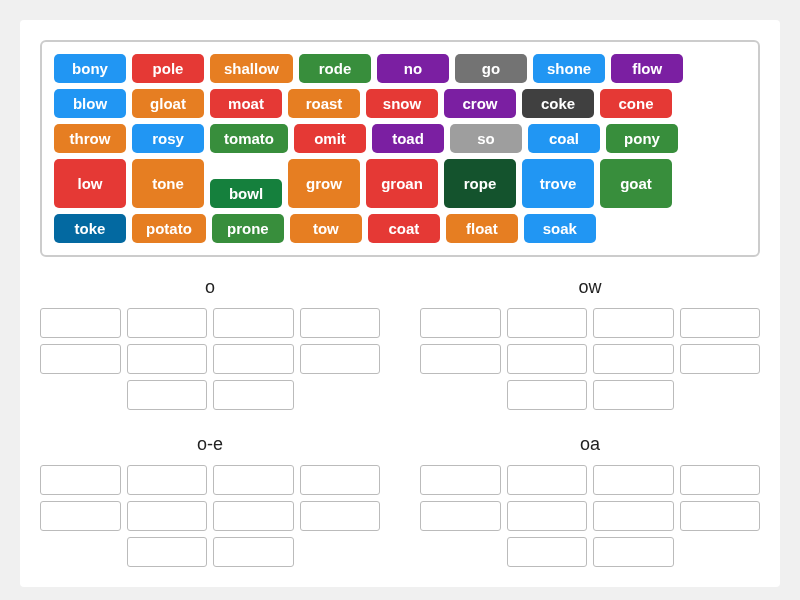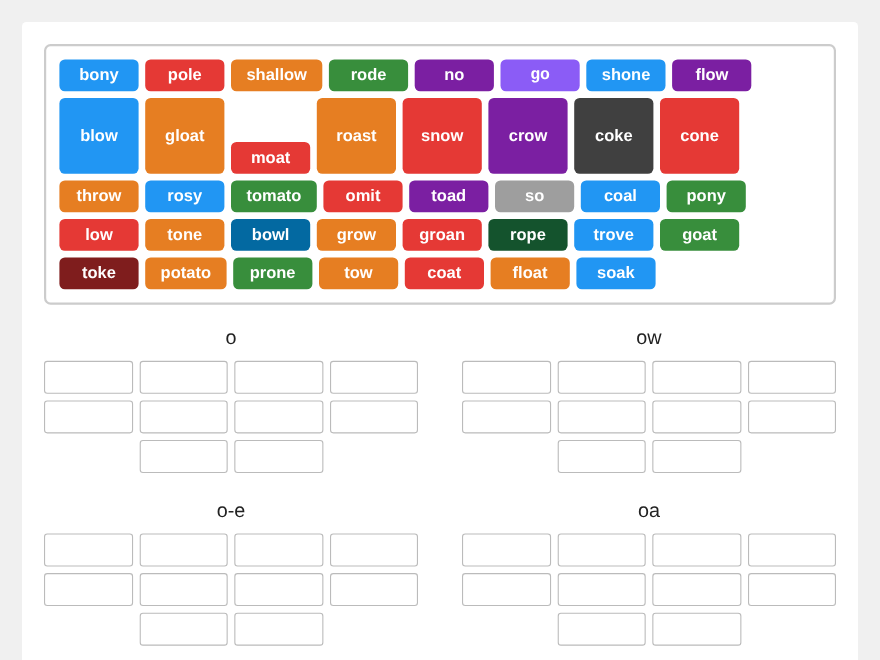--- a/index.html
+++ b/index.html
@@ -72,48 +72,48 @@
 <body>
 
 <div class="container">
 
   <div class="word-bank" id="word-bank-container">
   <div class="word-chip" style="background-color: rgb(33, 150, 243);">bony</div>
       <div class="word-chip" style="background-color: rgb(229, 57, 53);">pole</div>
       <div class="word-chip" style="background-color: rgb(230, 126, 34);">shallow</div>
       <div class="word-chip" style="background-color: rgb(56, 142, 60);">rode</div>
       <div class="word-chip" style="background-color: rgb(123, 31, 162);">no</div>
-      <div class="word-chip" style="background-color: #8b5cf6; font-family: Liberation Mono, monospace;">go</div>
+      <div class="word-chip" style="background-color: #737373;">go</div>
       <div class="word-chip" style="background-color: rgb(33, 150, 243);">shone</div>
       <div class="word-chip" style="background-color: rgb(123, 31, 162); text-align: right;">flow</div>
       <div class="word-chip" style="background-color: rgb(33, 150, 243);">blow</div>
       <div class="word-chip" style="background-color: rgb(230, 126, 34);">gloat</div>
-      <div class="word-chip" style="background-color: rgb(229, 57, 53); margin-top: 40px;">moat</div>
+      <div class="word-chip" style="background-color: rgb(229, 57, 53);">moat</div>
       <div class="word-chip" style="background-color: rgb(230, 126, 34);">roast</div>
       <div class="word-chip" style="background-color: rgb(229, 57, 53);">snow</div>
       <div class="word-chip" style="background-color: rgb(123, 31, 162);">crow</div>
       <div class="word-chip" style="background-color: #404040;">coke</div>
       <div class="word-chip" style="background-color: rgb(229, 57, 53);">cone</div>
       <div class="word-chip" style="background-color: rgb(230, 126, 34);">throw</div>
       <div class="word-chip" style="background-color: rgb(33, 150, 243);">rosy</div>
       <div class="word-chip" style="background-color: rgb(56, 142, 60);">tomato</div>
       <div class="word-chip" style="background-color: rgb(229, 57, 53);">omit</div>
       <div class="word-chip" style="background-color: rgb(123, 31, 162);">toad</div>
       <div class="word-chip" style="background-color: rgb(158, 158, 158);">so</div>
       <div class="word-chip" style="background-color: rgb(33, 150, 243);">coal</div>
       <div class="word-chip" style="background-color: rgb(56, 142, 60);">pony</div>
       <div class="word-chip" style="background-color: rgb(229, 57, 53);">low</div>
       <div class="word-chip" style="background-color: rgb(230, 126, 34);">tone</div>
-      <div class="word-chip" style="background-color: #0369a1;">bowl</div>
+      <div class="word-chip" style="background-color: #15803d; margin-top: 20px;">bowl</div>
       <div class="word-chip" style="background-color: rgb(230, 126, 34);">grow</div>
       <div class="word-chip" style="background-color: rgb(229, 57, 53);">groan</div>
       <div class="word-chip" style="background-color: #14532d;">rope</div>
       <div class="word-chip" style="background-color: rgb(33, 150, 243);">trove</div>
       <div class="word-chip" style="background-color: rgb(56, 142, 60);">goat</div>
-      <div class="word-chip" style="background-color: #7f1d1d;">toke</div>
+      <div class="word-chip" style="background-color: #0369a1;">toke</div>
       <div class="word-chip" style="background-color: rgb(230, 126, 34);">potato</div>
       <div class="word-chip" style="background-color: rgb(56, 142, 60);">prone</div>
       <div class="word-chip" style="background-color: rgb(230, 126, 34);">tow</div>
       <div class="word-chip" style="background-color: rgb(229, 57, 53);">coat</div>
       <div class="word-chip" style="background-color: rgb(230, 126, 34);">float</div>
       <div class="word-chip" style="background-color: rgb(33, 150, 243);">soak</div>
     </div>
 
   <div class="sort-section">
     <div class="sort-group">

